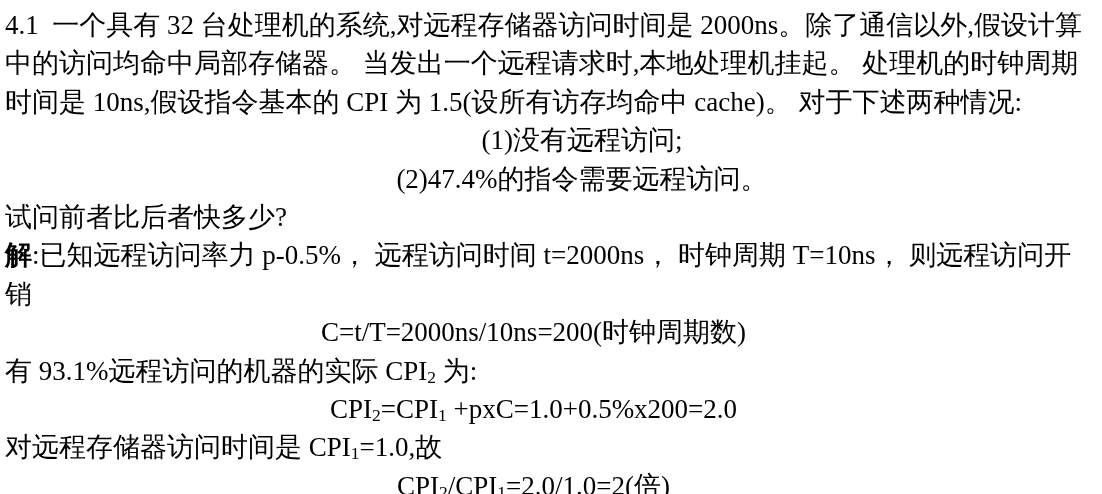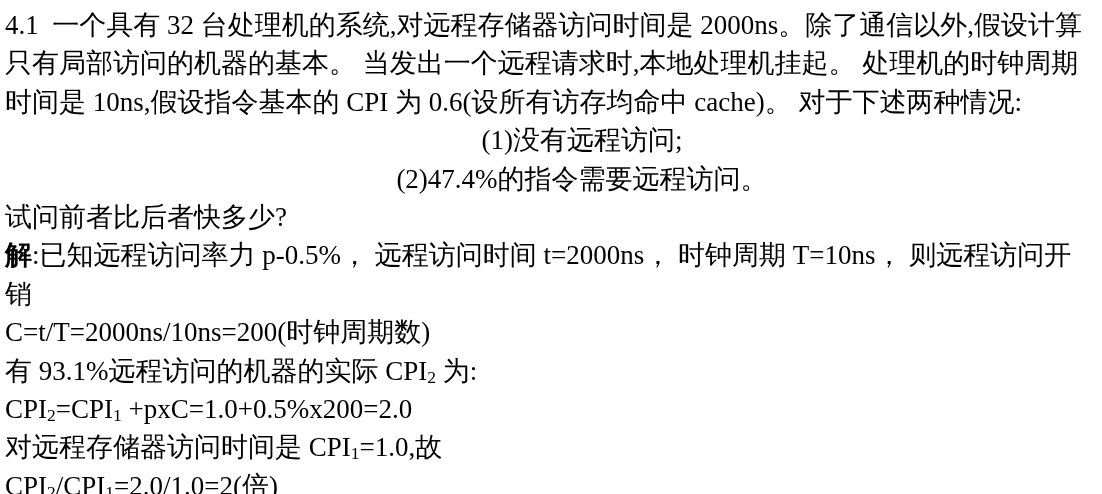--- a/index.html
+++ b/index.html
@@ -21,42 +21,43 @@
     height: 494px;
     padding: 6px 8px 0 5px;
     font-size: 27px;
     line-height: 38.4px;
     overflow: hidden;
   }
   .line {
     white-space: pre-wrap;
   }
   .line.center {
+    text-align: center;
     padding-right: 32px;
   }
   .line.indent {
     padding-left: 65px;
     text-align: center;
   }
   .seg-bold {
     font-weight: bold;
   }
   sub {
     font-size: 0.65em;
     line-height: 0;
     vertical-align: -0.18em;
   }
 </style>
 </head>
 <body>
 
 <div class="doc">
     <div class="line"><span>4.1  一个具有 32 台处理机的系统,对远程存储器访问时间是 2000ns。除了通信以外,假设计算</span></div>
-    <div class="line"><span>只有局部访问的机器的基本。 当发出一个远程请求时,本地处理机挂起。 处理机的时钟周期</span></div>
-    <div class="line"><span>时间是 10ns,假设指令基本的 CPI 为 0.6(设所有访存均命中 cache)。 对于下述两种情况:</span></div>
+    <div class="line"><span>中的访问均命中局部存储器。 当发出一个远程请求时,本地处理机挂起。 处理机的时钟周期</span></div>
+    <div class="line"><span>时间是 10ns,假设指令基本的 CPI 为 1.5(设所有访存均命中 cache)。 对于下述两种情况:</span></div>
     <div class="line indent"><span>(1)没有远程访问;</span></div>
     <div class="line indent"><span>(2)47.4%的指令需要远程访问。</span></div>
     <div class="line"><span>试问前者比后者快多少?</span></div>
     <div class="line"><span class="seg-bold">解</span><span>:已知远程访问率力 p-0.5%， 远程访问时间 t=2000ns， 时钟周期 T=10ns， 则远程访问开销</span></div>
     <div class="line center"><span>C=t/T=2000ns/10ns=200(时钟周期数)</span></div>
     <div class="line"><span>有 93.1%远程访问的机器的实际 CPI</span><sub>2</sub><span> 为:</span></div>
     <div class="line center"><span>CPI</span><sub>2</sub><span>=CPI</span><sub>1</sub><span> +pxC=1.0+0.5%x200=2.0</span></div>
     <div class="line"><span>对远程存储器访问时间是 CPI</span><sub>1</sub><span>=1.0,故</span></div>
     <div class="line center"><span>CPI</span><sub>2</sub><span>/CPI</span><sub>1</sub><span>=2.0/1.0=2(倍)</span></div>
   </div>

